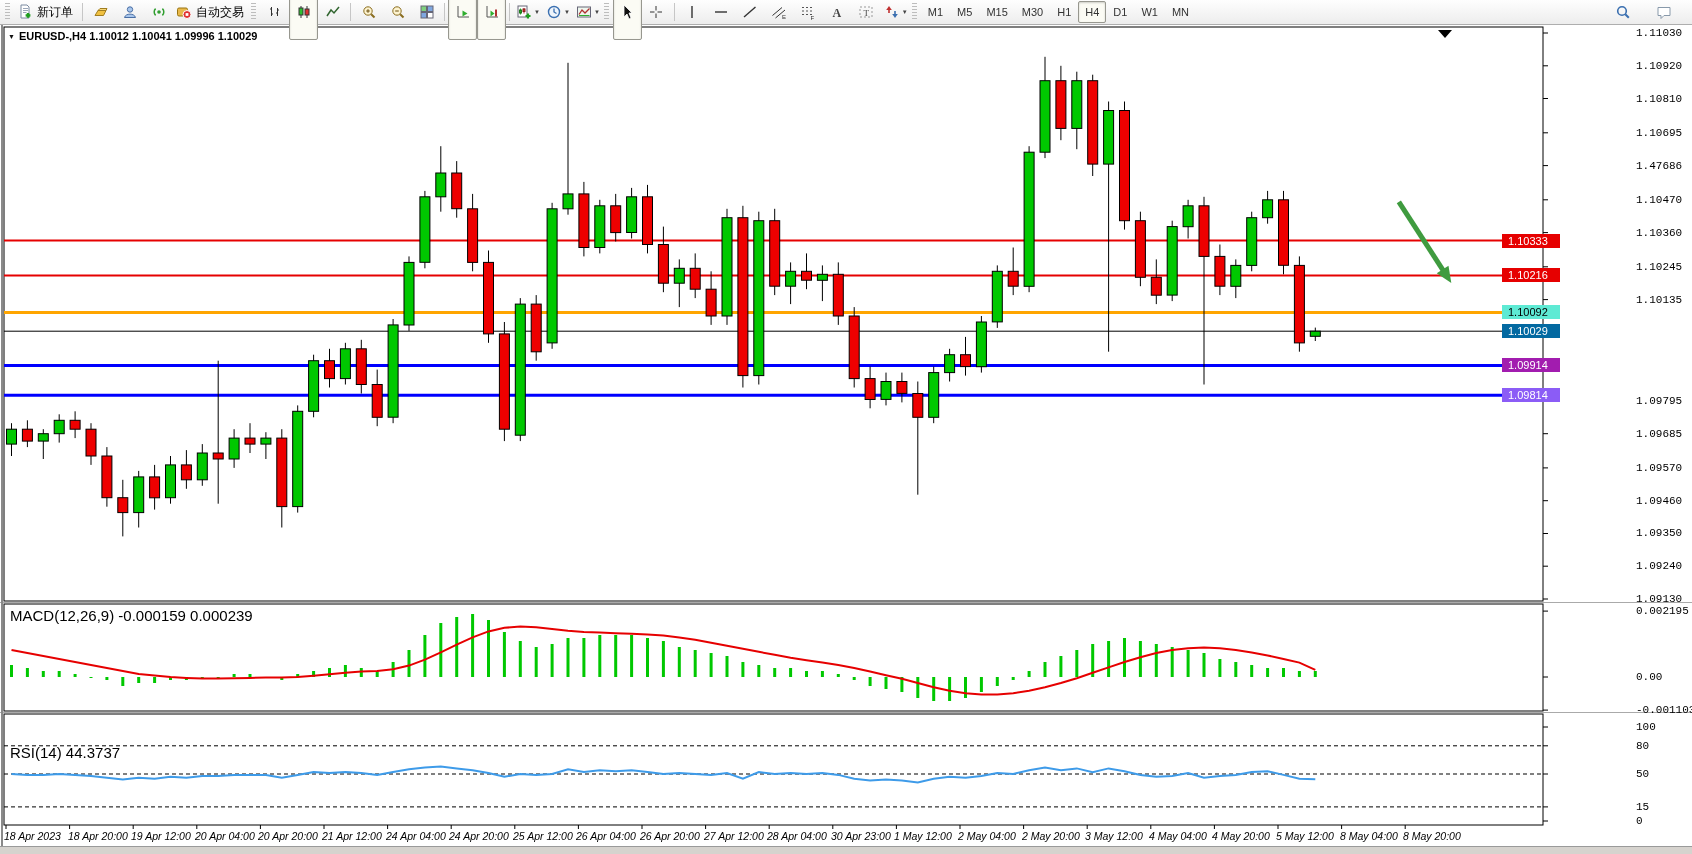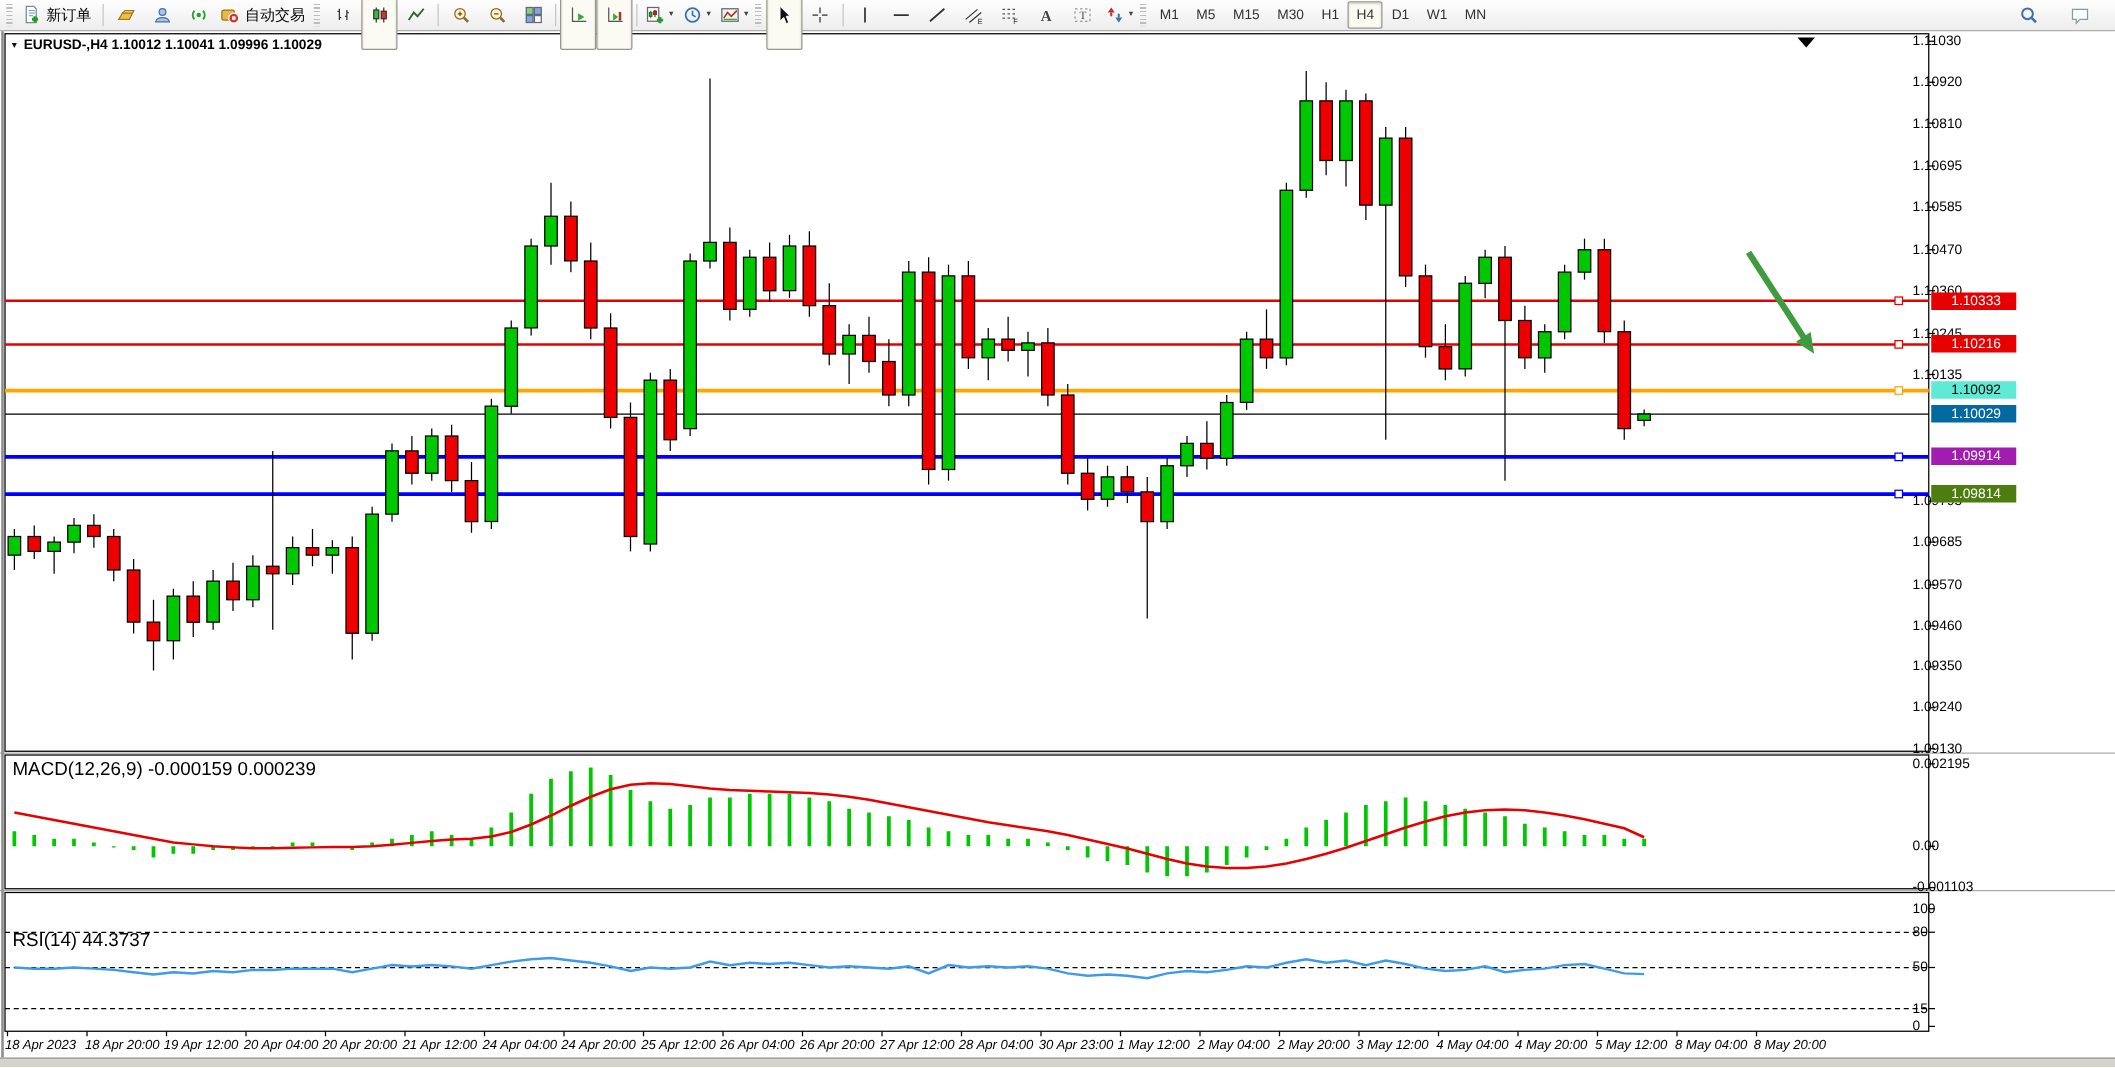--- a/index.html
+++ b/index.html
@@ -27,23 +27,23 @@
     background:#e63b1f;color:#fff;font-size:9px;line-height:13px;text-align:center;padding:0 2px;
     border:1px solid #fff;}
   
   .surface{position:absolute;inset:0;}
   #plot{position:absolute;left:0;top:0;pointer-events:none;}
   .chart-title{position:absolute;left:8px;top:30px;font-size:11px;font-weight:600;white-space:nowrap;}
   .chart-title .tri{font-size:7px;vertical-align:1px;margin-right:4px;color:#111;}
   .panel-label{position:absolute;left:10px;font-size:15px;white-space:nowrap;}
   #macd-label{top:607px;}
   #rsi-label{top:744px;}
-  .ptick{position:absolute;left:1530px;height:13px;line-height:13px;font-size:11px;white-space:nowrap;color:#000;}
-  .pbadge{position:absolute;left:1545px;width:52px;height:14px;line-height:14px;font-size:11px;
-    padding-left:16px;white-space:nowrap;}
+  .ptick{position:absolute;left:1636px;height:13px;line-height:13px;font-size:11px;white-space:nowrap;color:#000;font-family:Liberation Mono, monospace;}
+  .pbadge{position:absolute;left:1502px;width:52px;height:14px;line-height:14px;font-size:11px;
+    padding-left:6px;white-space:nowrap;}
   .ttick{position:absolute;top:830px;font-size:10.5px;white-space:nowrap;color:#000;font-style:italic;}
   .statusbar{position:absolute;left:0;right:0;bottom:0;height:7px;background:#d6d3ce;border-top:1px solid #9a9a9a;}
 </style>
 </head>
 <body>
 
 <div class="window">
 
   <div class="toolbar">
     <div class="tb-grip"></div>
@@ -655,21 +655,21 @@
       <span class="tri">▼</span><span>EURUSD-,H4 1.10012 1.10041 1.09996 1.10029</span>
     </div>
     <div class="panel-label" id="macd-label">MACD(12,26,9) -0.000159 0.000239</div>
     <div class="panel-label" id="rsi-label">RSI(14) 44.3737</div>
 
     <div id="axis-layer">
         <div class="ptick" style="top:27px">1.11030</div>
         <div class="ptick" style="top:60px">1.10920</div>
         <div class="ptick" style="top:93px">1.10810</div>
         <div class="ptick" style="top:127px">1.10695</div>
-        <div class="ptick" style="top:160px">1.10585</div>
+        <div class="ptick" style="top:160px">1.47686</div>
         <div class="ptick" style="top:194px">1.10470</div>
         <div class="ptick" style="top:227px">1.10360</div>
         <div class="ptick" style="top:261px">1.10245</div>
         <div class="ptick" style="top:294px">1.10135</div>
         <div class="ptick" style="top:395px">1.09795</div>
         <div class="ptick" style="top:428px">1.09685</div>
         <div class="ptick" style="top:462px">1.09570</div>
         <div class="ptick" style="top:495px">1.09460</div>
         <div class="ptick" style="top:527px">1.09350</div>
         <div class="ptick" style="top:560px">1.09240</div>
@@ -680,21 +680,21 @@
         <div class="ptick" style="top:721px">100</div>
         <div class="ptick" style="top:740px">80</div>
         <div class="ptick" style="top:768px">50</div>
         <div class="ptick" style="top:801px">15</div>
         <div class="ptick" style="top:815px">0</div>
         <div class="pbadge" style="top:234px;background:#e60000;color:#ffffff">1.10333</div>
         <div class="pbadge" style="top:268px;background:#e60000;color:#ffffff">1.10216</div>
         <div class="pbadge" style="top:305px;background:#5eead4;color:#000000">1.10092</div>
         <div class="pbadge" style="top:324px;background:#0369a1;color:#ffffff">1.10029</div>
         <div class="pbadge" style="top:358px;background:#a21caf;color:#ffffff">1.09914</div>
-        <div class="pbadge" style="top:388px;background:#4d7c0f;color:#ffffff">1.09814</div>
+        <div class="pbadge" style="top:388px;background:#8b5cf6;color:#ffffff">1.09814</div>
       </div>
     <div id="time-layer">
         <div class="ttick" style="left:4px">18 Apr 2023</div>
         <div class="ttick" style="left:68px">18 Apr 20:00</div>
         <div class="ttick" style="left:131px">19 Apr 12:00</div>
         <div class="ttick" style="left:195px">20 Apr 04:00</div>
         <div class="ttick" style="left:258px">20 Apr 20:00</div>
         <div class="ttick" style="left:322px">21 Apr 12:00</div>
         <div class="ttick" style="left:386px">24 Apr 04:00</div>
         <div class="ttick" style="left:449px">24 Apr 20:00</div>

